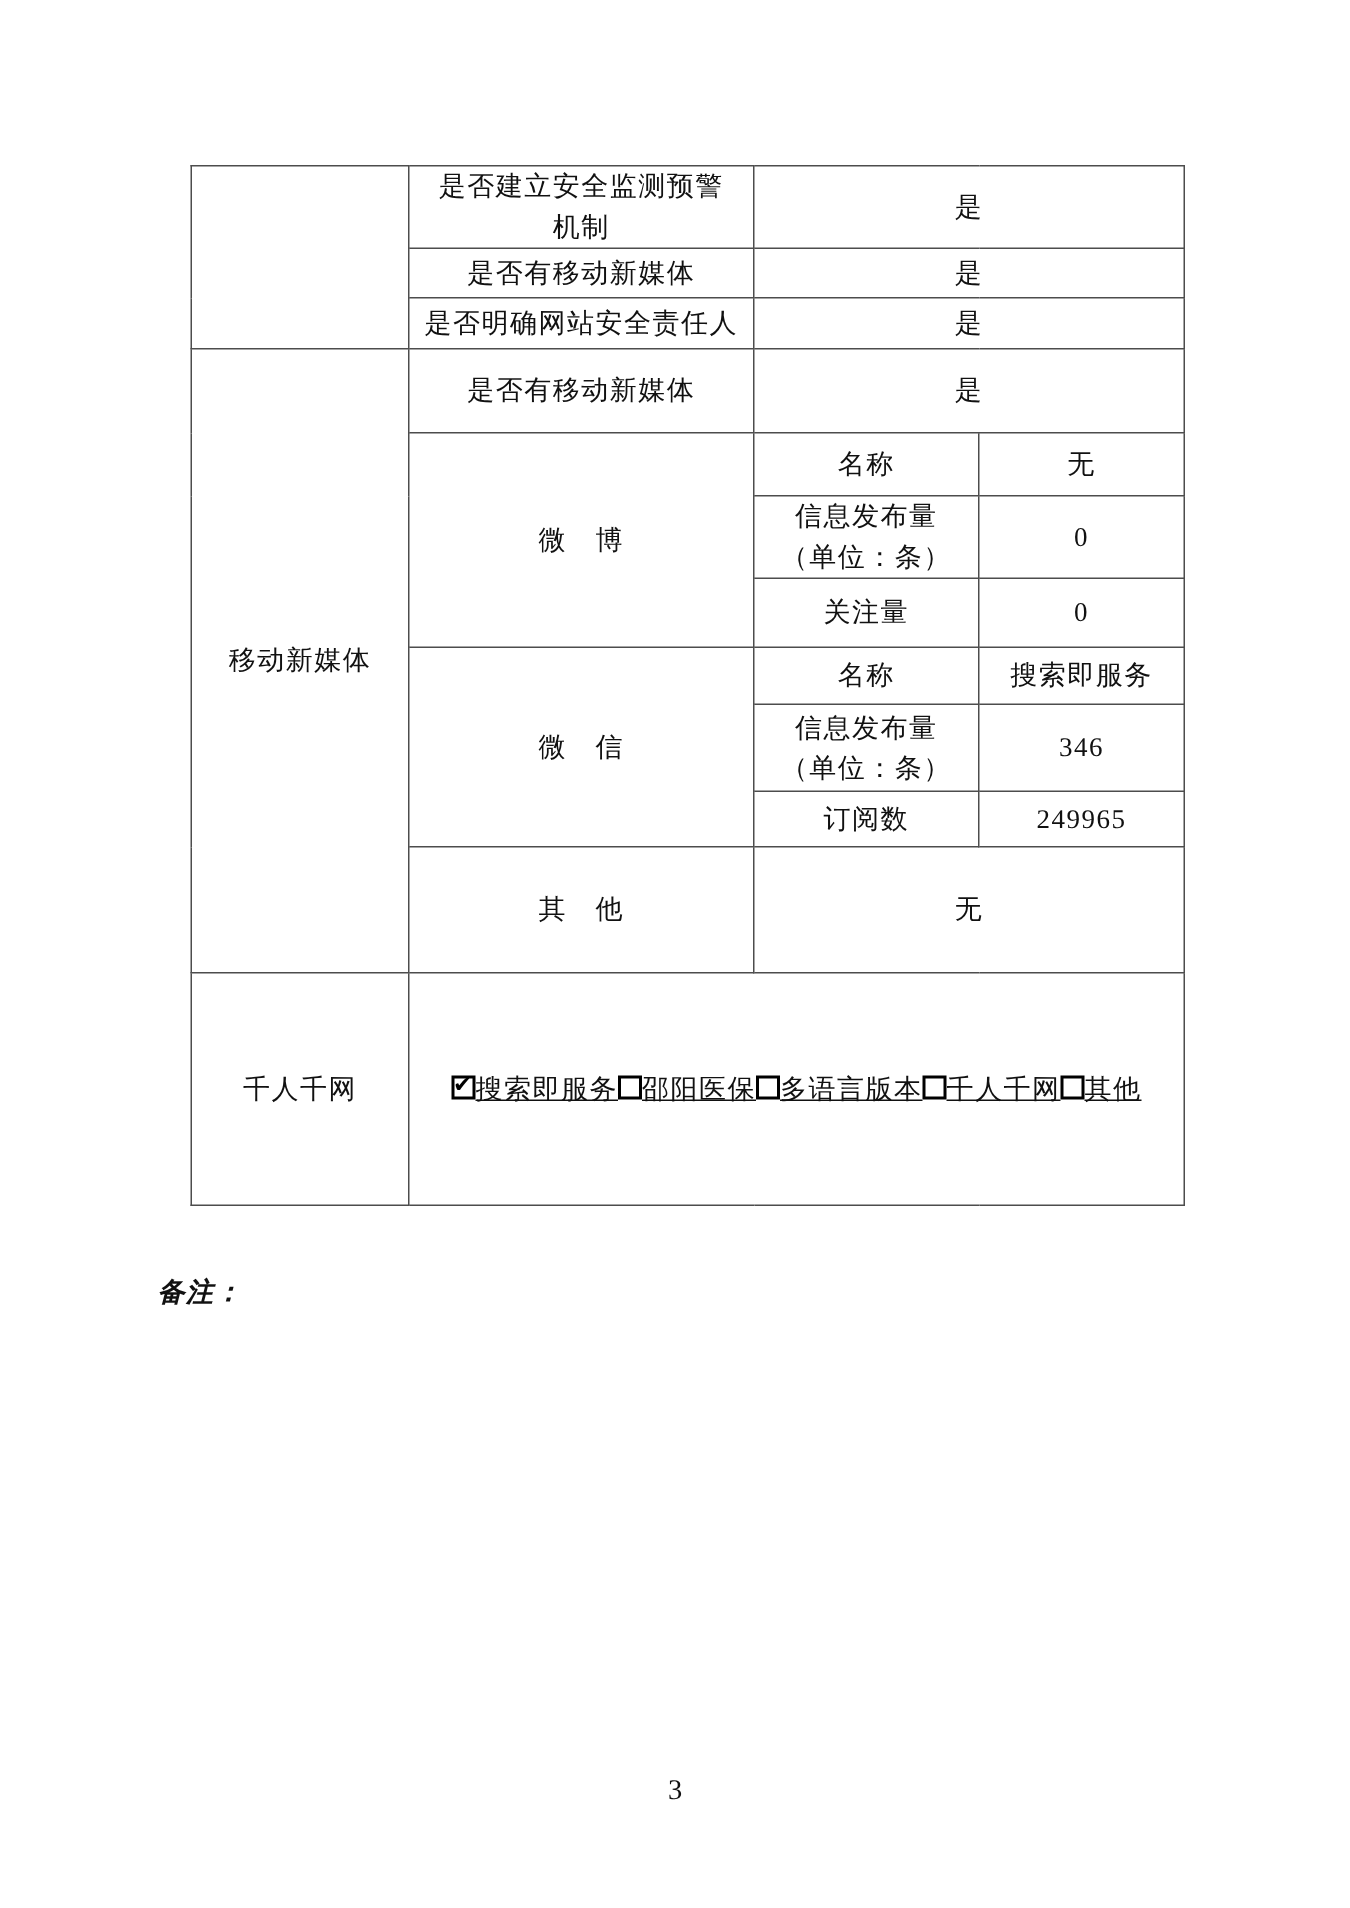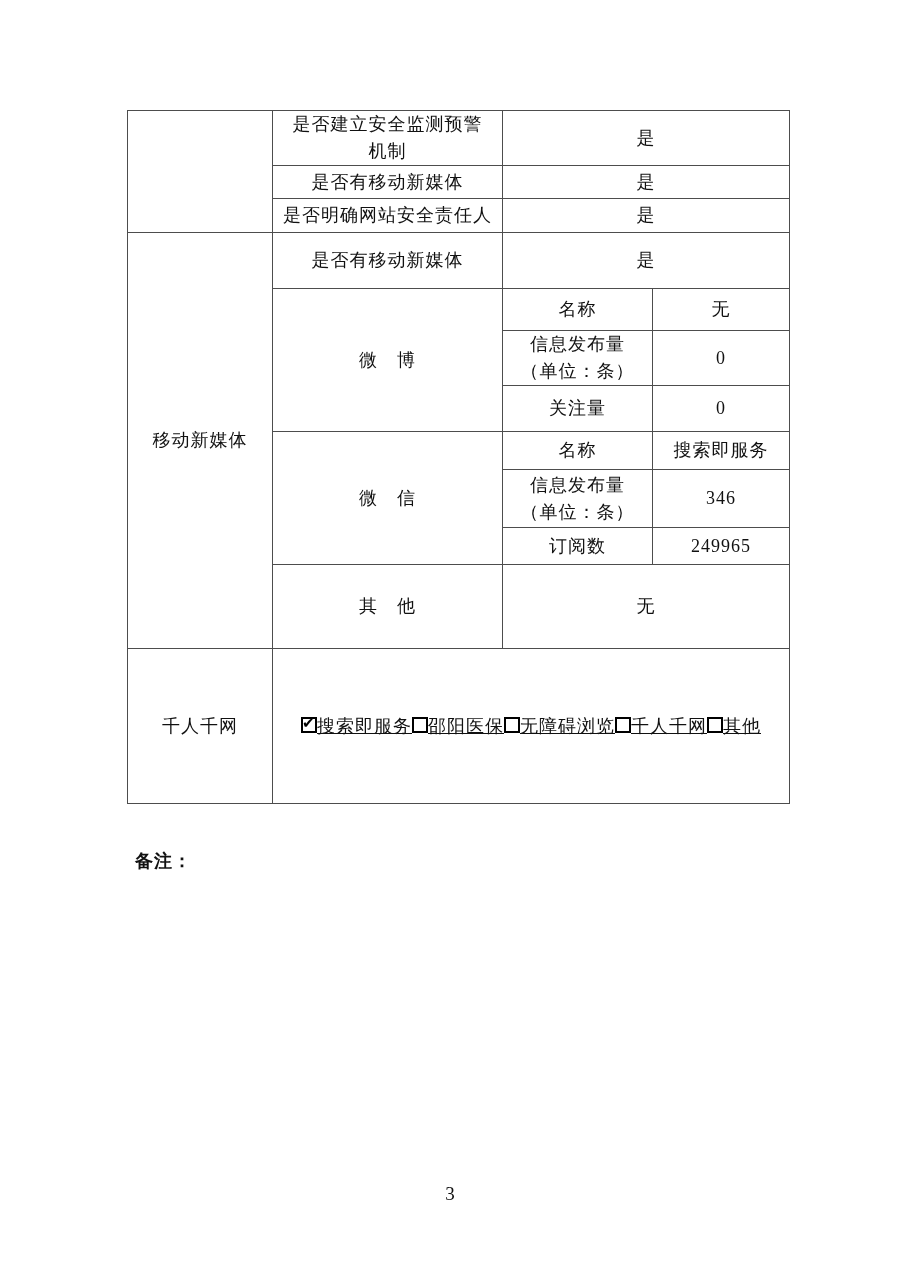--- a/index.html
+++ b/index.html
@@ -63,25 +63,26 @@
     left: -1px;
     top: -3px;
     font-size: 15px;
     line-height: 15px;
     font-weight: bold;
     color: #000000;
     font-family: "DejaVu Sans", sans-serif;
   }
   .remarks {
     position: absolute;
-    left: 135px;
+    left: 105px;
     top: 849px;
     font-size: 18px;
     font-weight: bold;
     letter-spacing: 1px;
+    font-style: italic;
   }
   .page-number {
     position: absolute;
     left: 0;
     top: 1183px;
     width: 100%;
     text-align: center;
     font-size: 19px;
   }
 </style>
@@ -150,21 +151,21 @@
       </tr>
 
       <tr style="height:84px">
         <td>其　他</td>
         <td colspan="2">无</td>
       </tr>
 
       <tr style="height:155px">
         <td>千人千网</td>
         <td colspan="3" class="cb-cell">
-          <span class="cb-item"><span class="cb checked"></span><span>搜索即服务</span></span><span class="cb-item"><span class="cb"></span><span>邵阳医保</span></span><span class="cb-item"><span class="cb"></span><span>无障碍浏览</span></span><span class="cb-item"><span class="cb"></span><span>千人千网</span></span><span class="cb-item"><span class="cb"></span><span>其他</span></span>
+          <span class="cb-item"><span class="cb checked"></span><span>搜索即服务</span></span><span class="cb-item"><span class="cb"></span><span>邵阳医保</span></span><span class="cb-item"><span class="cb"></span><span>多语言版本</span></span><span class="cb-item"><span class="cb"></span><span>千人千网</span></span><span class="cb-item"><span class="cb"></span><span>其他</span></span>
         </td>
       </tr>
     </tbody>
   </table>
 
   <div class="remarks">备注：</div>
 
   <div class="page-number">3</div>
 
 </div>

